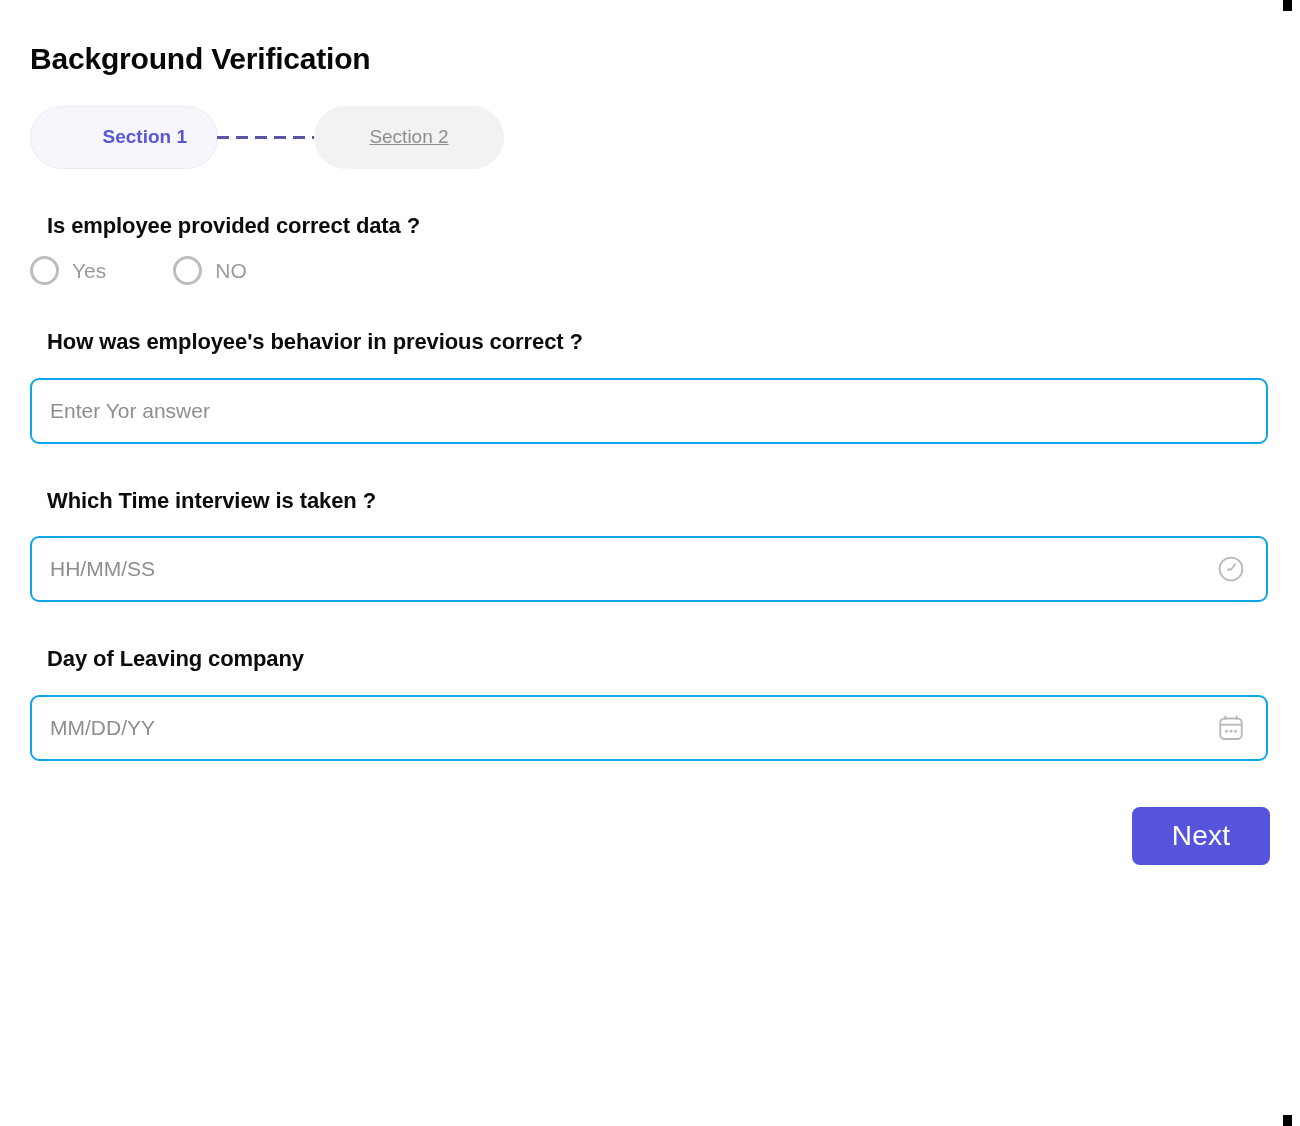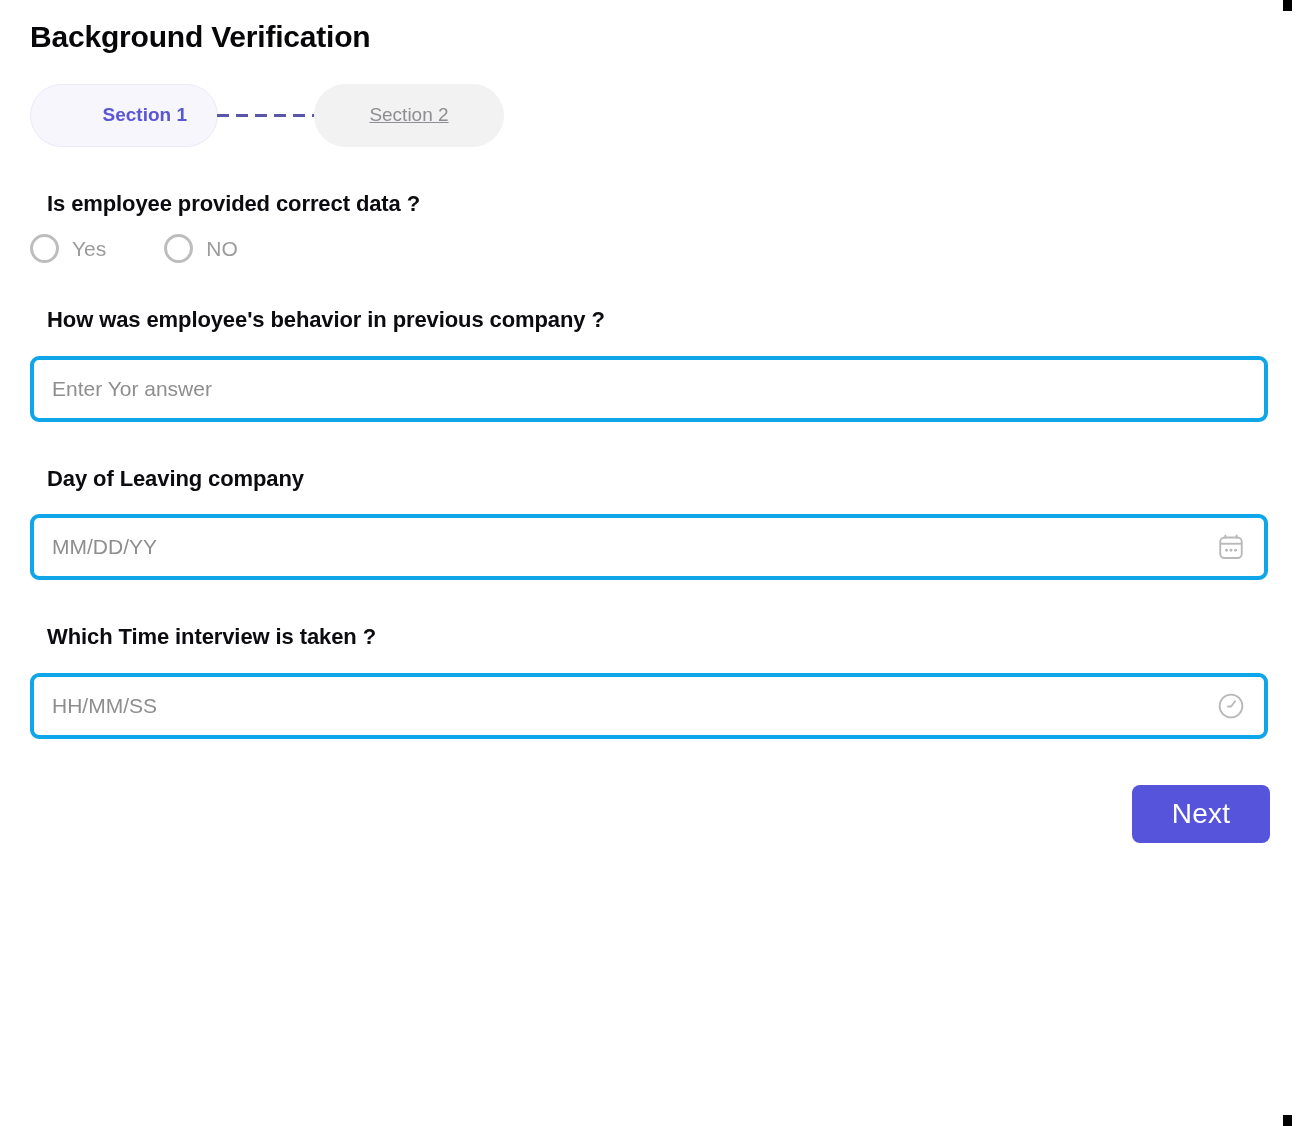--- a/index.html
+++ b/index.html
@@ -24,21 +24,21 @@
     padding: 0 30px;
   }
 
   
   .page-title {
     font-size: 30px;
     font-weight: bold;
     letter-spacing: -0.2px;
     color: #07070a;
     margin: 0;
-    padding-top: 20px;
+    padding-top: 42px;
     line-height: 1.1;
   }
 
   
   .stepper {
     display: flex;
     align-items: center;
     margin-top: 30px;
     height: 64px;
   }
@@ -86,20 +86,21 @@
     color: #0b0b10;
     letter-spacing: -0.1px;
     line-height: 1.2;
     margin: 17px;
   }
 
   
   .radio-row {
     display: flex;
     margin-top: 6px;
+    gap: 9px;
   }
   .radio-option {
     display: flex;
     align-items: center;
     margin-right: 58px;
     cursor: pointer;
   }
   .radio-circle {
     width: 29px;
     height: 29px;
@@ -115,21 +116,21 @@
   }
 
   
   .input-wrap {
     position: relative;
     margin-top: 22px;
   }
   .text-input {
     width: 1238px;
     height: 66px;
-    border: 4px solid #0ea5e9;
+    border: 2px solid #0ea5e9;
     border-radius: 9px;
     background: #ffffff;
     font-family: "Liberation Sans", sans-serif;
     font-size: 21px;
     color: #111111;
     padding: 0 54px 0 18px;
     outline: none;
   }
   .text-input::placeholder { color: #8e8e8e; }
   .input-icon {
@@ -214,56 +215,56 @@
         <span class="radio-text">Yes</span>
       </label>
       <label class="radio-option">
         <span class="radio-circle"></span>
         <span class="radio-text">NO</span>
       </label>
     </div>
   </div>
 
   <div class="field">
-    <p class="field-label">How was employee's behavior in previous company ?</p>
+    <p class="field-label">How was employee's behavior in previous correct ?</p>
     <div class="input-wrap">
       <input class="text-input" type="text" placeholder="Enter Yor answer" style="">
     </div>
   </div>
 
+
+  <div class="field">
+    <p class="field-label">Which Time interview is taken ?</p>
+    <div class="input-wrap">
+      <input class="text-input" type="text" placeholder="HH/MM/SS" style="">
+      <span class="input-icon">
+        <svg viewBox="0 0 24 24" width="30" height="30">
+          <circle cx="12" cy="12" r="9.1" fill="none" stroke="#b9b9b9" stroke-width="1.5"></circle>
+          <path d="M15.3 8.2 L12 12.4 L9.6 12.4" fill="none" stroke="#b9b9b9" stroke-width="1.5" stroke-linecap="round" stroke-linejoin="round"></path>
+        </svg>
+      </span>
+    </div>
+  </div>
 
   <div class="field">
     <p class="field-label">Day of Leaving company</p>
     <div class="input-wrap">
       <input class="text-input" type="text" placeholder="MM/DD/YY" style="">
       <span class="input-icon">
         <svg viewBox="0 0 24 24" width="30" height="30">
           <path d="M7.5 2.8 L7.5 4.6 M16.5 2.8 L16.5 4.6" stroke="#b9b9b9" stroke-width="1.5" stroke-linecap="round" fill="none"></path>
           <rect x="3.4" y="4.4" width="17.2" height="16.4" rx="3.4" ry="3.4" fill="none" stroke="#b9b9b9" stroke-width="1.5"></rect>
           <path d="M3.4 9.4 L20.6 9.4" stroke="#b9b9b9" stroke-width="1.5" fill="none"></path>
           <circle cx="8.4" cy="14.6" r="1.15" fill="#b9b9b9"></circle>
           <circle cx="12" cy="14.6" r="1.15" fill="#b9b9b9"></circle>
           <circle cx="15.6" cy="14.6" r="1.15" fill="#b9b9b9"></circle>
         </svg>
       </span>
     </div>
   </div>
 
-  <div class="field">
-    <p class="field-label">Which Time interview is taken ?</p>
-    <div class="input-wrap">
-      <input class="text-input" type="text" placeholder="HH/MM/SS" style="">
-      <span class="input-icon">
-        <svg viewBox="0 0 24 24" width="30" height="30">
-          <circle cx="12" cy="12" r="9.1" fill="none" stroke="#b9b9b9" stroke-width="1.5"></circle>
-          <path d="M15.3 8.2 L12 12.4 L9.6 12.4" fill="none" stroke="#b9b9b9" stroke-width="1.5" stroke-linecap="round" stroke-linejoin="round"></path>
-        </svg>
-      </span>
-    </div>
-  </div>
-
   <div class="footer-row">
     <button class="next-button">Next</button>
   </div>
 
   <span class="corner-mark tr"></span>
   <span class="corner-mark br"></span>
 </div>
 
 </body></html>

